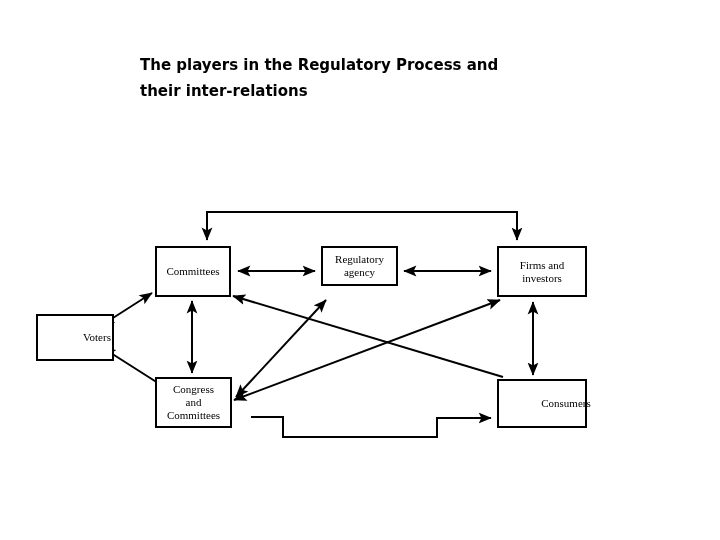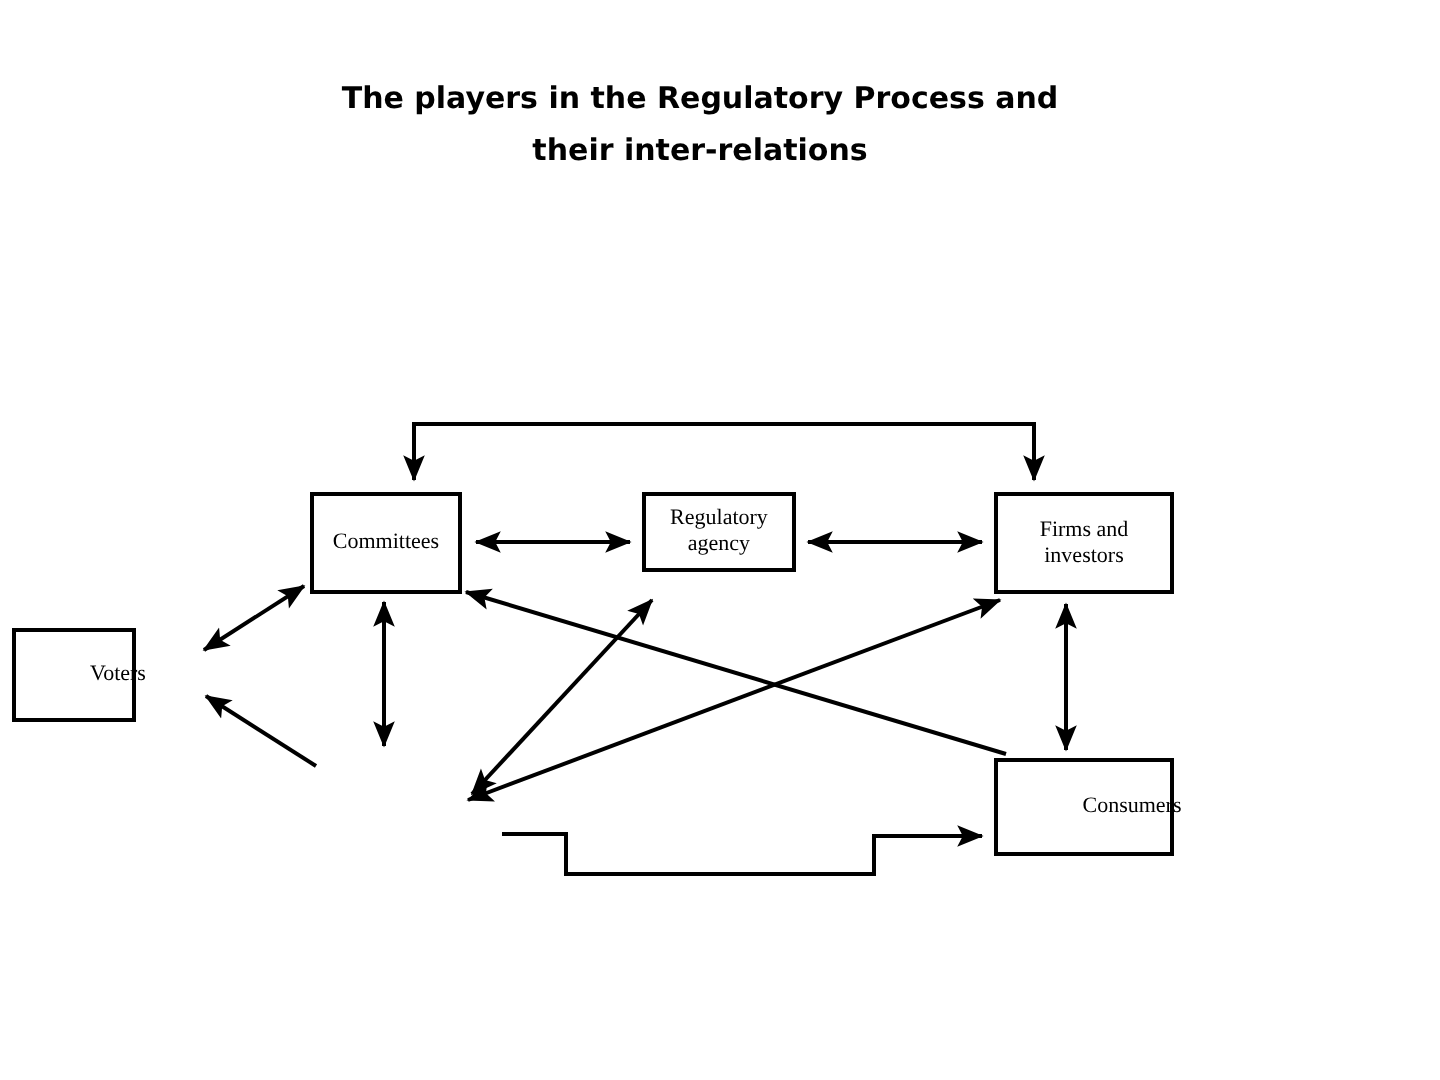--- a/index.html
+++ b/index.html
@@ -11,23 +11,22 @@
     position: relative;
     width: 720px;
     height: 540px;
     background: #ffffff;
     overflow: hidden;
     font-family: "Liberation Serif", serif;
   }
   #title {
     position: absolute;
     left: 140px;
-    top: 36px;
+    top: 52px;
     width: 420px;
-    text-align: center;
     font-family: "DejaVu Sans", sans-serif;
     font-weight: bold;
     font-size: 15px;
     line-height: 26px;
     color: #000000;
     white-space: pre-line;
   }
   .node {
     position: absolute;
     box-sizing: border-box;
@@ -40,21 +39,21 @@
     font-family: "Liberation Serif", serif;
     font-size: 11px;
     line-height: 13px;
     color: #000000;
     white-space: pre-line;
     z-index: 5;
   }
   #node-executive   { left: 155px; top: 246px; width: 76px;  height: 51px; }
   #node-regulatory  { left: 321px; top: 246px; width: 77px;  height: 40px; }
   #node-firms       { left: 497px; top: 246px; width: 90px;  height: 51px; }
-  #node-voters      { left: 6px;  top: 314px; width: 62px;  height: 47px; padding-left: 44px; }
+  #node-voters      { left: 36px;  top: 314px; width: 78px;  height: 47px; padding-left: 44px; }
   #node-congress    { left: 155px; top: 377px; width: 77px;  height: 51px; }
   #node-consumers   { left: 497px; top: 379px; width: 90px;  height: 49px; padding-left: 48px; }
   #edges {
     position: absolute;
     left: 0;
     top: 0;
     width: 720px;
     height: 540px;
     z-index: 1;
   }
@@ -106,16 +105,19 @@
   <div class="node" id="node-executive">Committees</div>
 
   <div class="node" id="node-regulatory">Regulatory
 agency</div>
 
   <div class="node" id="node-firms">Firms and
 investors</div>
 
   <div class="node" id="node-voters">Voters</div>
 
+  <div class="node" id="node-congress">Congress
+and
+Committees</div>
 
   <div class="node" id="node-consumers">Consumers</div>
 
 </div>
 
 </body></html>

